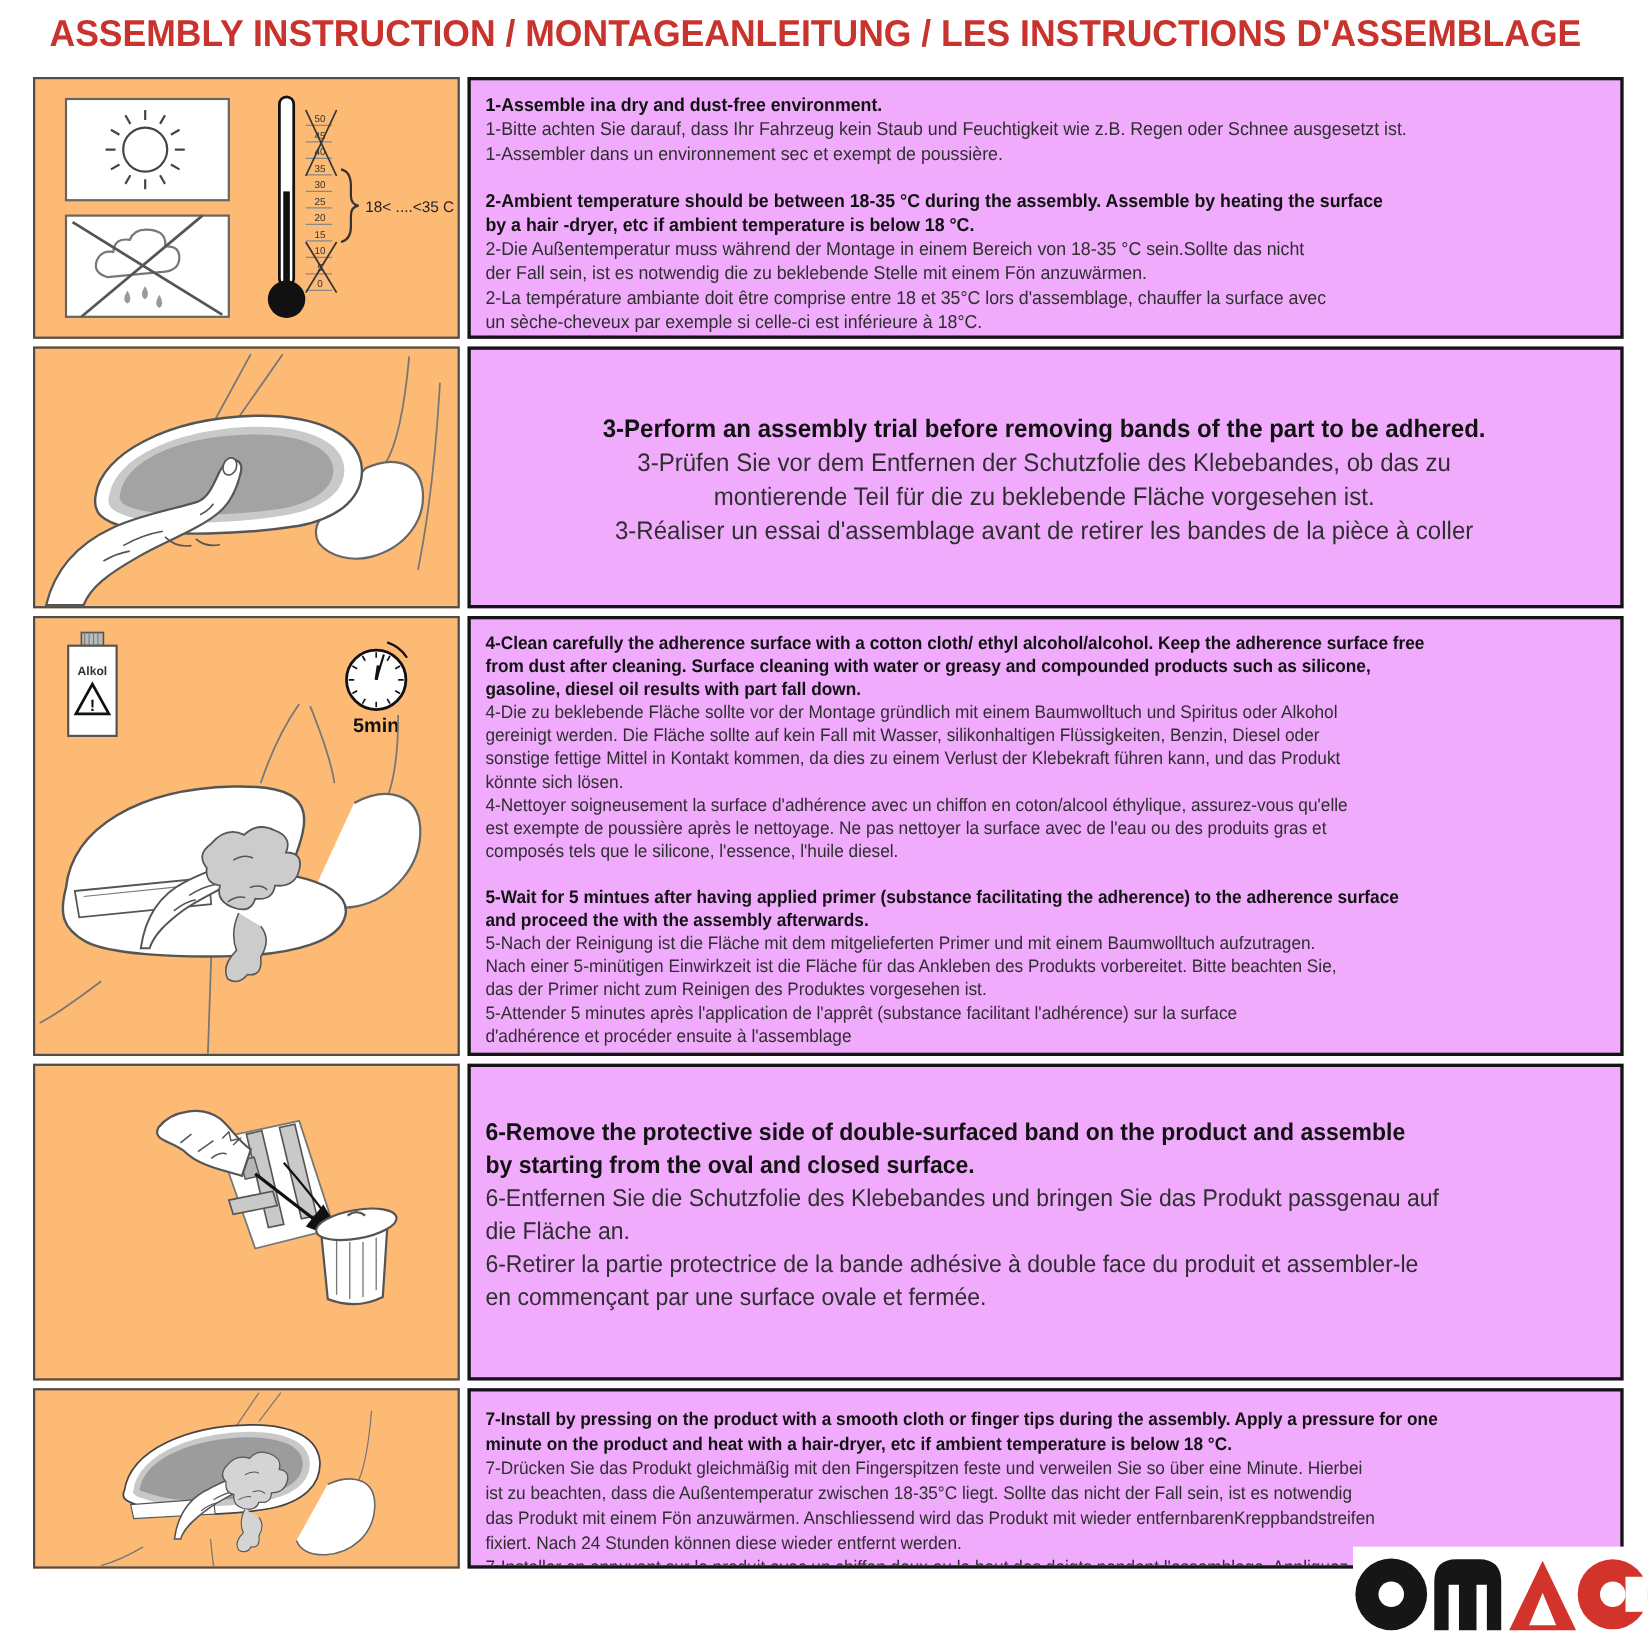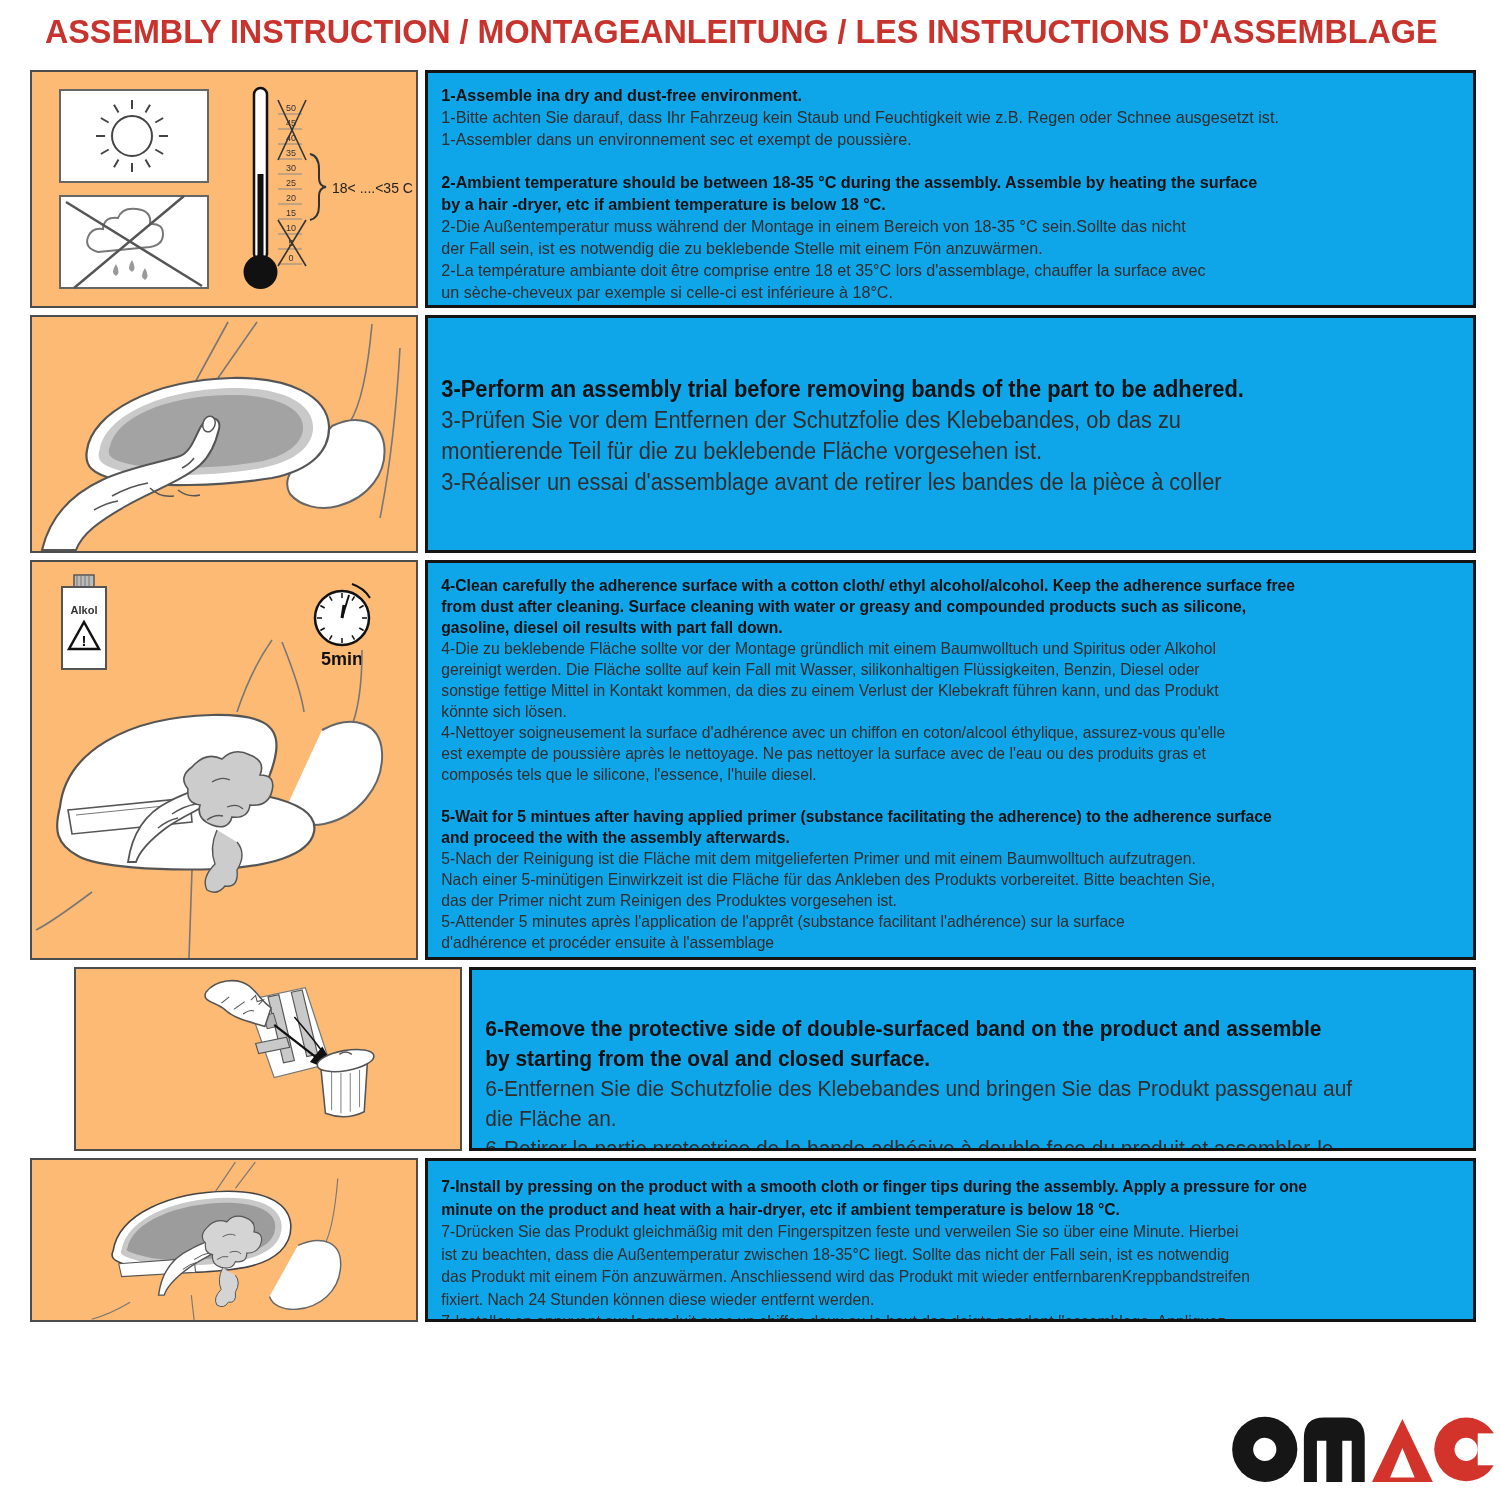--- a/index.html
+++ b/index.html
@@ -8,26 +8,26 @@
     font-family:"Liberation Sans", sans-serif; color:#1d1d1d; overflow:hidden;
   }
   .title {
     position:absolute; top:10px; left:45px; font-size:34px; font-weight:800;
     color:#c9332e; white-space:nowrap; letter-spacing:0;
     transform:scaleX(0.95); transform-origin:0 50%; line-height:42px;
   }
   .rows { position:absolute; top:70px; left:30px; width:1446px;
           display:flex; flex-direction:column; gap:7px; }
   .row { display:flex; gap:7px; }
-  .r1 { height:238px; } .r2 { height:238px; } .r3 { height:400px; }
-  .r4 { height:184px;margin-left:44px; } .r5 { height:164px;justify-content:flex-end; }
+  .r1 { height:238px; } .r2 { height:238px;text-align:center; } .r3 { height:400px; }
+  .r4 { height:288px; } .r5 { height:164px;justify-content:flex-end; }
   .illus { flex:0 0 388px; width:388px; border:2px solid #4d4d4d;
            background:#fdba74; box-sizing:border-box; }
   .illus svg { width:100%; height:100%; display:block; }
-  .textbox { flex:1; border:3px solid #141414; background:#0ea5e9;
+  .textbox { flex:1; border:3px solid #141414; background:#f0abfc;
              box-sizing:border-box; overflow:hidden; }
   .txt { padding:12px 14px 0 14px; transform:scaleX(0.95);
          transform-origin:0 0; width:105%; box-sizing:border-box; }
   .txt p { margin:0; white-space:pre-line; color:#2e2e2e; }
   .txt p.b { font-weight:bold; color:#111; }
   .txt p.gap { margin-top:21px; }
   .t1 { font-size:17px;   line-height:22px;   }
   .t2 { font-size:23px;   line-height:31px;   padding-top:56px; }
   .t3 { font-size:16.5px; line-height:21px;   }
   .t4 { font-size:22px;   line-height:30px;   padding-top:44px; }

